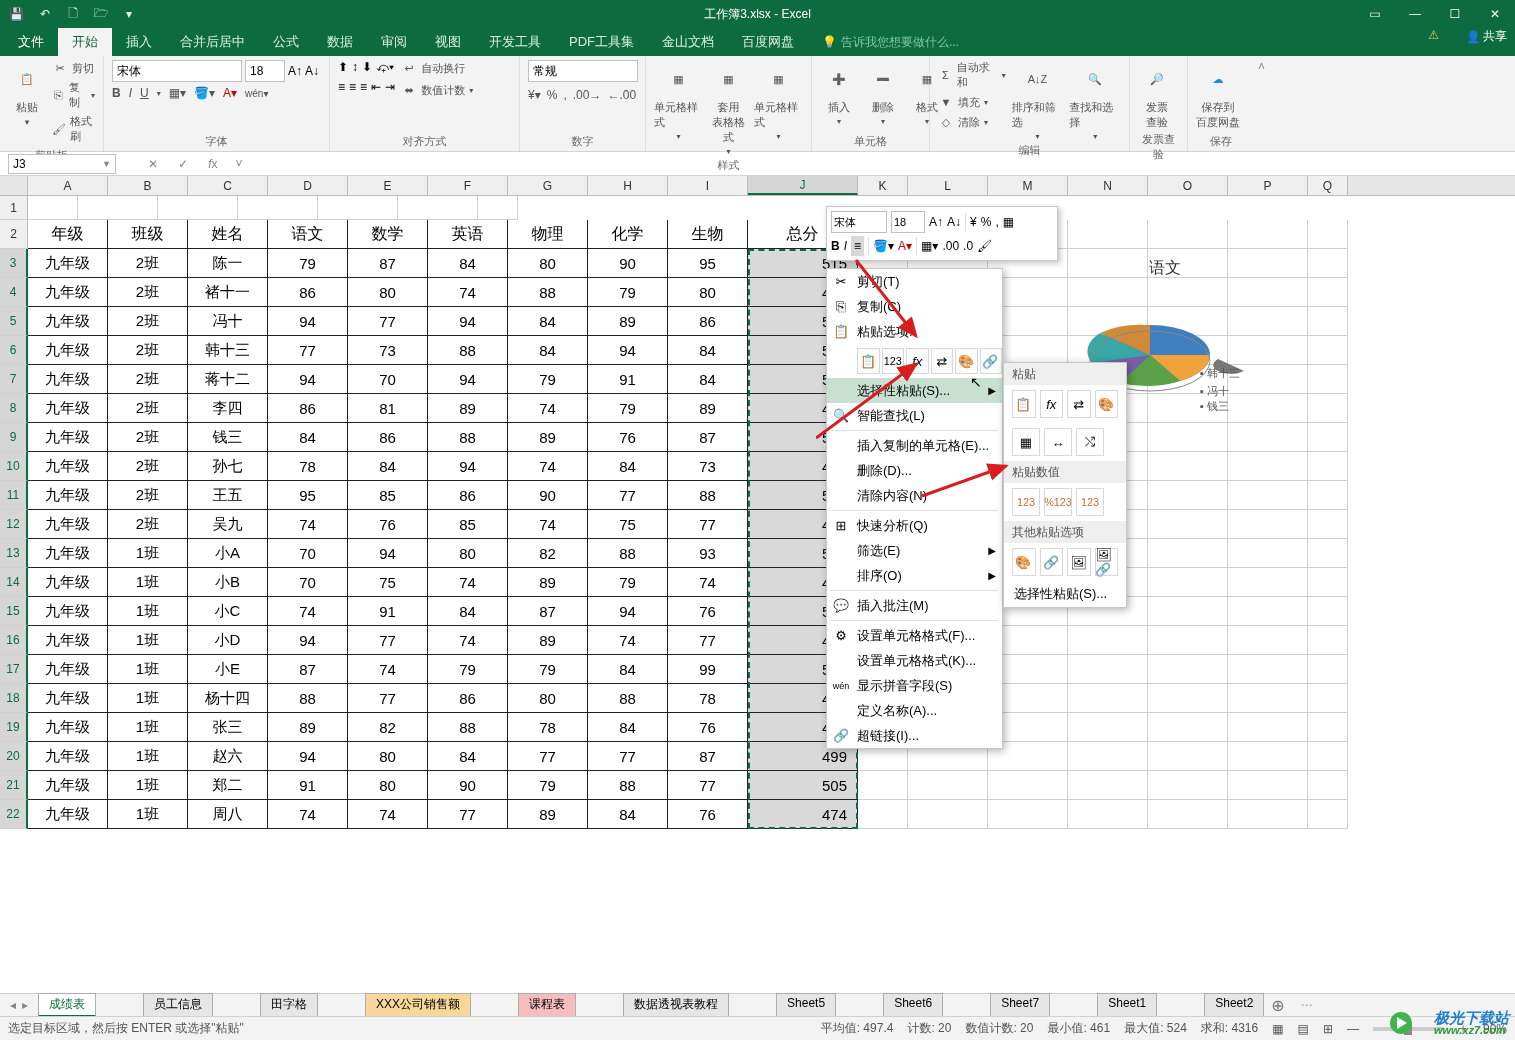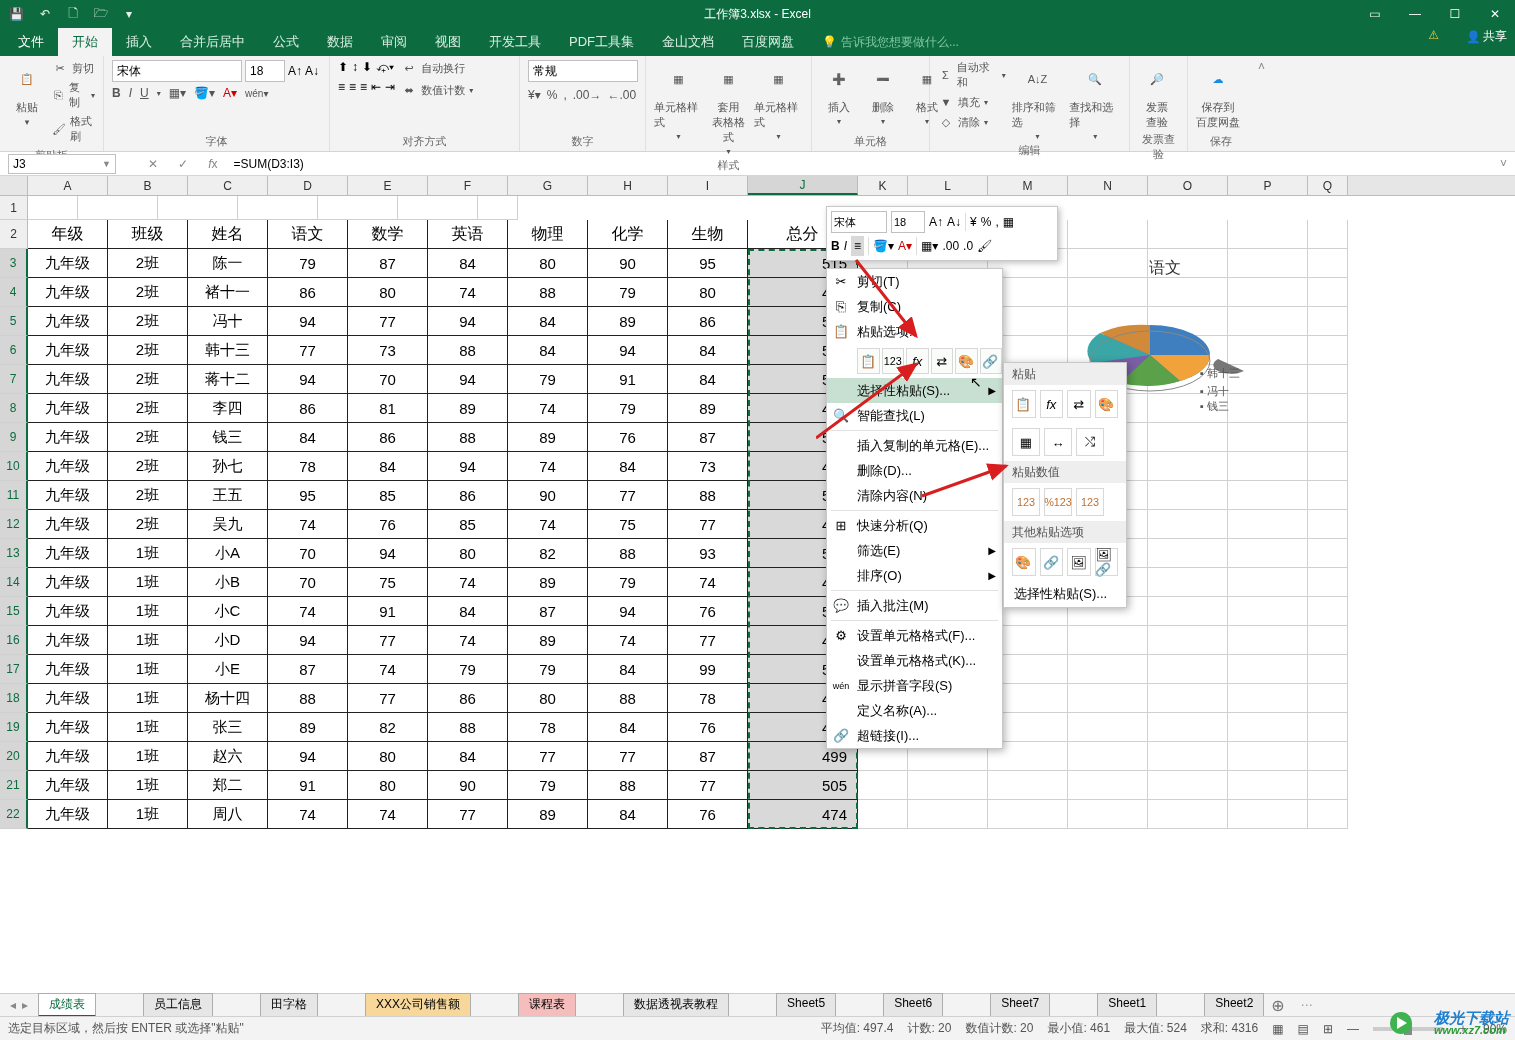--- a/index.html
+++ b/index.html
@@ -321,21 +321,20 @@
 <div class="formula">
   <div style="width:6px;"></div>
   <div class="namebox">
       <span>J3</span>
       <span style="font-size:9px;color:#888;">▼</span>
     </div>
   <div style="width:20px;"></div>
   <span class="fx">✕</span>
   <span class="fx">✓</span>
   <span class="fx"><i>f</i>x</span>
-  <div class="fbar">=SUM(D3:I3)</div>
   <span style="padding:0 8px;color:#888;">˅</span>
 </div>
 
 <div class="grid">
   <div class="colhdr" id="colhdr">
       <div class="corner"></div>
       <div class="ch" style="width: 80px;">A</div>
       <div class="ch" style="width: 80px;">B</div>
       <div class="ch" style="width: 80px;">C</div>
       <div class="ch" style="width: 80px;">D</div>

